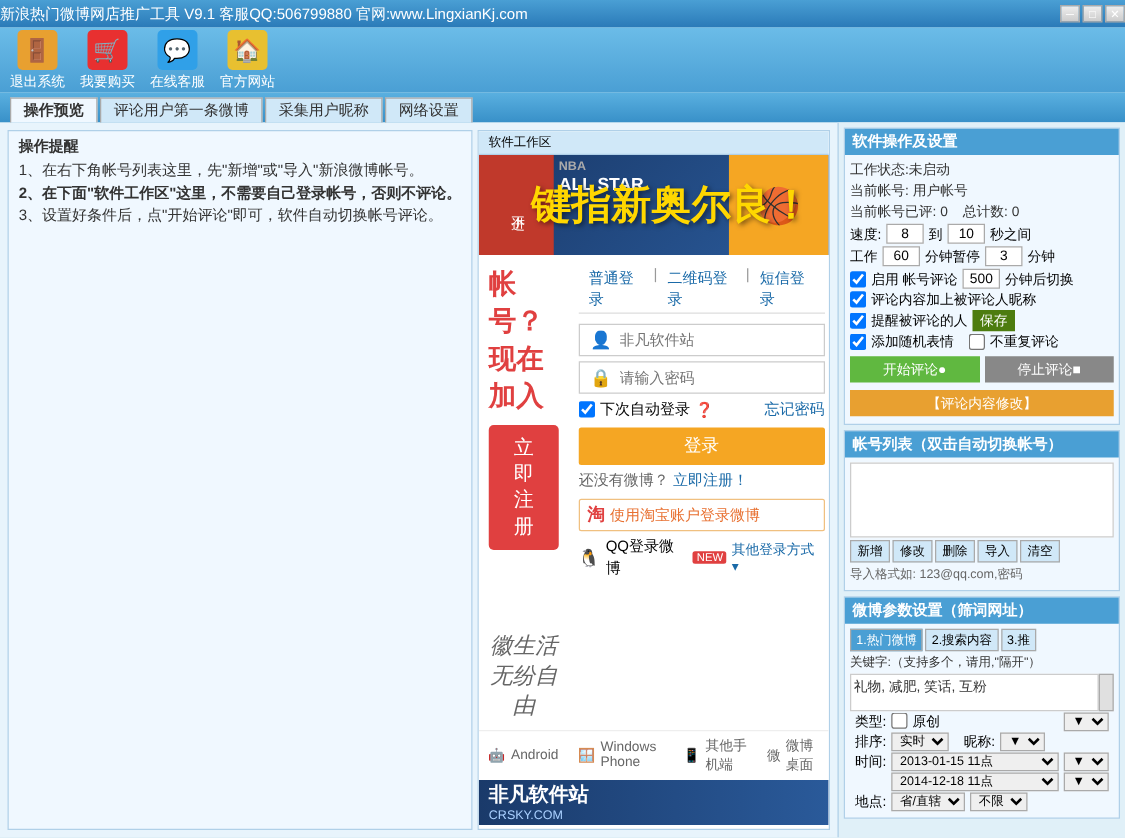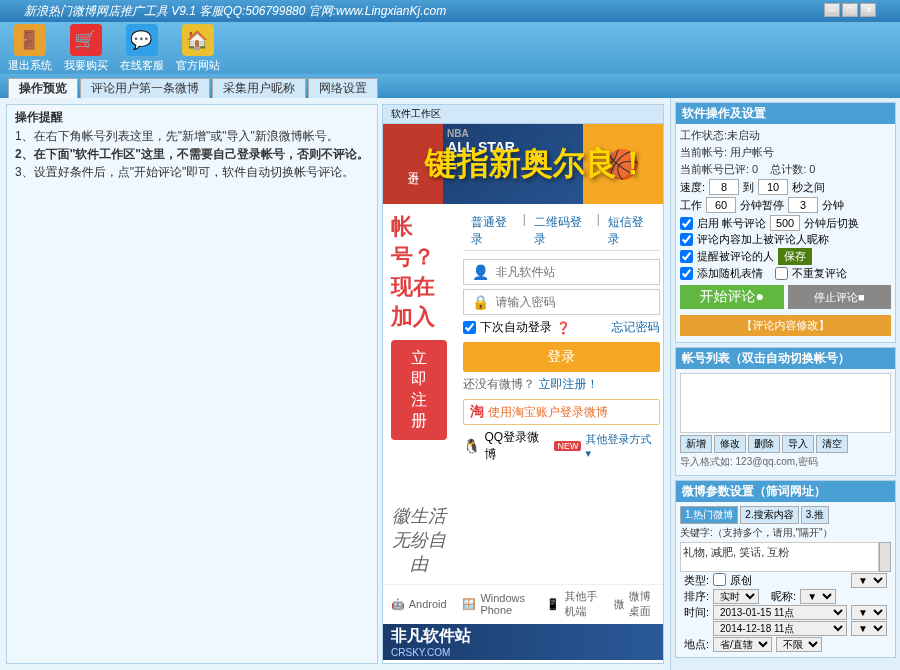--- a/index.html
+++ b/index.html
@@ -3,26 +3,25 @@
   <meta charset="utf-8">
   <style>
     * { box-sizing: border-box; margin: 0; padding: 0; font-family: 'SimHei', 'Microsoft YaHei', sans-serif; }
     body { width: 900px; height: 670px; overflow: hidden; background: #d0e8f0; }
 
     
     .title-bar {
       background: linear-gradient(to bottom, #4a9fd4, #2a7ab8);
       color: white;
       font-size: 12px;
-      padding: 3px 24px;
-      display: flex;
-      align-items: flex-start;
+      padding: 3px 0;
+      display: flex;
+      align-items: center;
       justify-content: space-between;
       height: 22px;
-      font-style: italic;
     }
     .title-bar-controls { display: flex; gap: 2px; }
     .title-btn {
       width: 16px; height: 14px; border: 1px solid #aaa;
       background: linear-gradient(to bottom, #eee, #ccc);
       font-size: 9px; cursor: pointer; display: flex; align-items: center; justify-content: center;
     }
 
     
     .toolbar {
@@ -334,21 +333,21 @@
 
     .action-btns {
       display: flex; gap: 4px; margin: 4px 0;
     }
     .btn-start {
       background: #60b840;
       color: white;
       border: none;
       padding: 3px 8px;
       cursor: pointer;
-      font-size: 14px;
+      font-size: 11px;
       flex: 1;
     }
     .btn-stop {
       background: #888;
       color: white;
       border: none;
       padding: 3px 8px;
       cursor: pointer;
       font-size: 11px;
       flex: 1;

